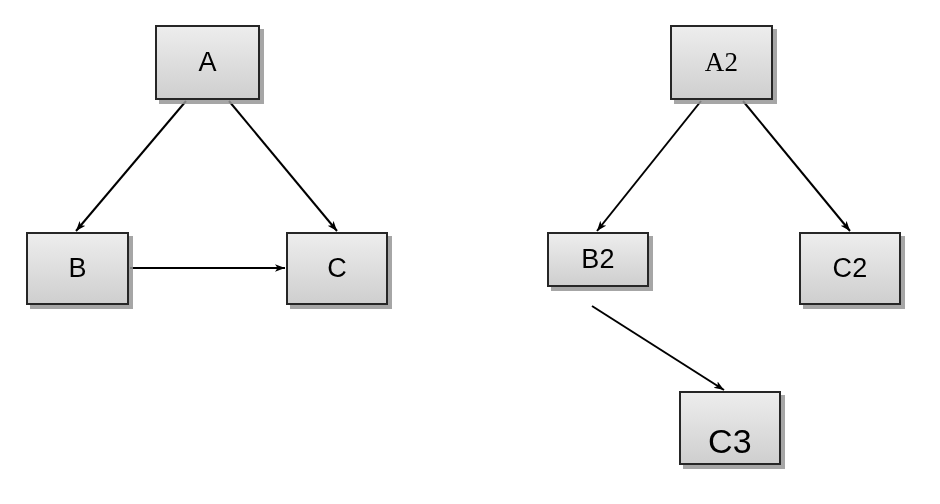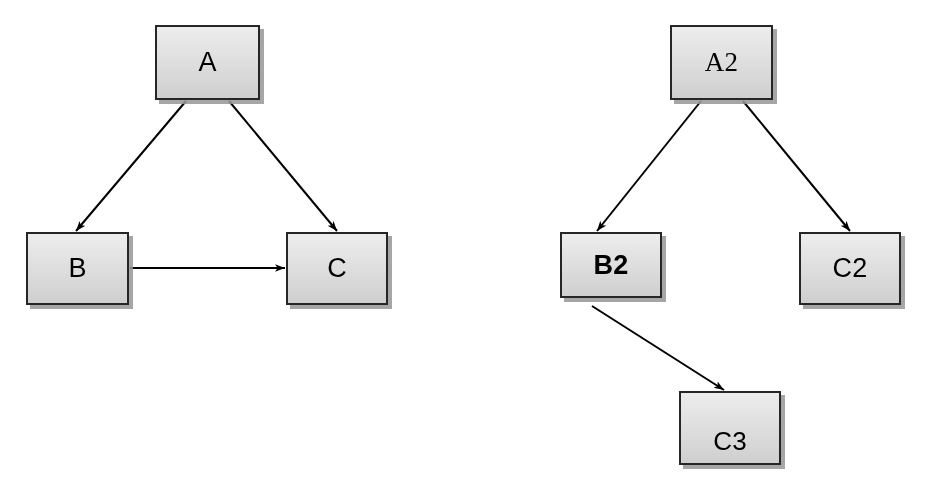--- a/index.html
+++ b/index.html
@@ -72,24 +72,24 @@
       </div>
       <div class="node" style="left: 26px; top: 232px; width: 103px; height: 73px; border-color: rgb(38, 38, 38); border-width: 2px; background: linear-gradient(rgb(237, 237, 237) 0%, rgb(207, 207, 207) 100%);">
         <span class="node-label" style="color: rgb(0, 0, 0); font-size: 27px;">B</span>
       </div>
       <div class="node" style="left: 286px; top: 232px; width: 102px; height: 73px; border-color: rgb(38, 38, 38); border-width: 2px; background: linear-gradient(rgb(237, 237, 237) 0%, rgb(207, 207, 207) 100%);">
         <span class="node-label" style="color: rgb(0, 0, 0); font-size: 27px;">C</span>
       </div>
       <div class="node" style="left: 670px; top: 25px; width: 103px; height: 75px; border-color: rgb(38, 38, 38); border-width: 2px; background: linear-gradient(rgb(237, 237, 237) 0%, rgb(207, 207, 207) 100%);">
         <span class="node-label" style="color: rgb(0, 0, 0); font-size: 27px; font-family: Liberation Serif, serif;">A2</span>
       </div>
-      <div class="node" style="left: 560px; top: 232px; width: 102px; height: 66px; border-color: rgb(38, 38, 38); border-width: 2px; background: linear-gradient(rgb(237, 237, 237) 0%, rgb(207, 207, 207) 100%); font-weight: bold;">
+      <div class="node" style="left: 547px; top: 232px; width: 102px; height: 55px; border-color: rgb(38, 38, 38); border-width: 2px; background: linear-gradient(rgb(237, 237, 237) 0%, rgb(207, 207, 207) 100%);">
         <span class="node-label" style="color: rgb(0, 0, 0); font-size: 27px;">B2</span>
       </div>
       <div class="node" style="left: 799px; top: 232px; width: 102px; height: 73px; border-color: rgb(38, 38, 38); border-width: 2px; background: linear-gradient(rgb(237, 237, 237) 0%, rgb(207, 207, 207) 100%);">
         <span class="node-label" style="color: rgb(0, 0, 0); font-size: 27px;">C2</span>
       </div>
       <div class="node" style="left: 679px; top: 391px; width: 102px; height: 74px; border-color: rgb(38, 38, 38); border-width: 2px; background: linear-gradient(rgb(237, 237, 237) 0%, rgb(207, 207, 207) 100%);">
-        <span class="node-label" style="color: rgb(0, 0, 0); font-size: 26px; margin-top: 25px;">C3</span>
+        <span class="node-label" style="color: rgb(0, 0, 0); font-size: 34px; margin-top: 25px;">C3</span>
       </div>
     </div>
 
 </div>
 
 </body></html>

